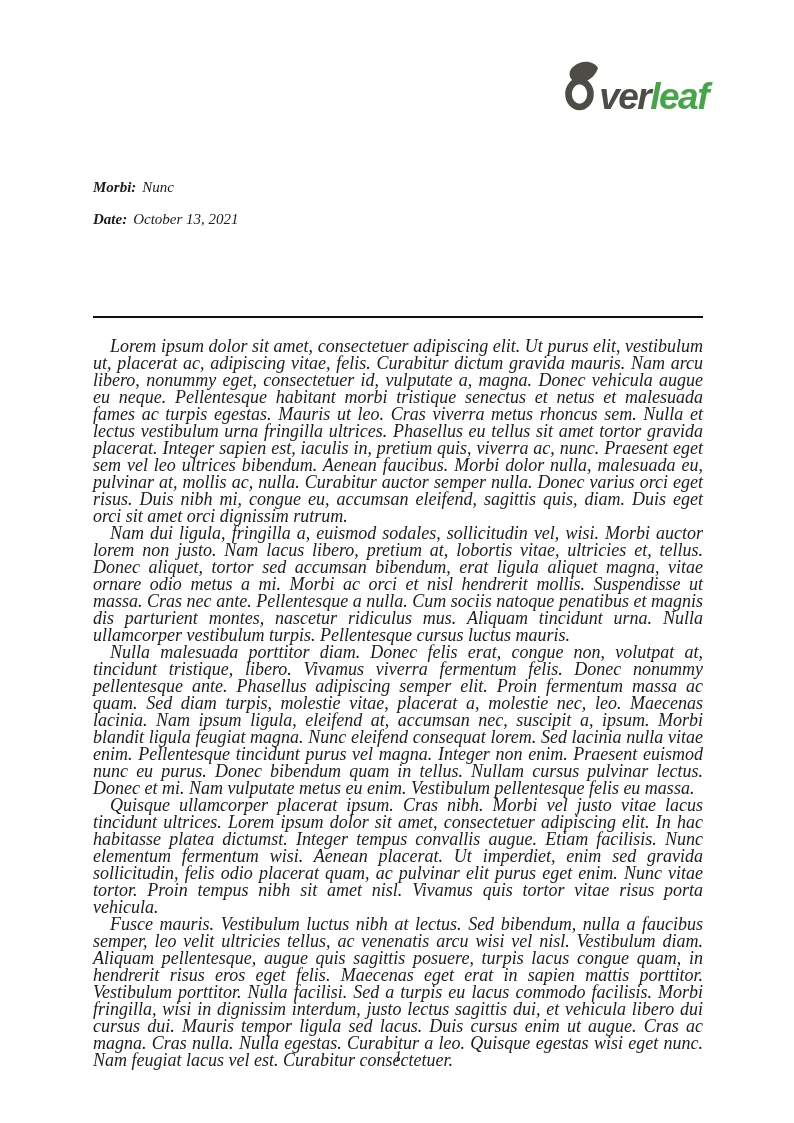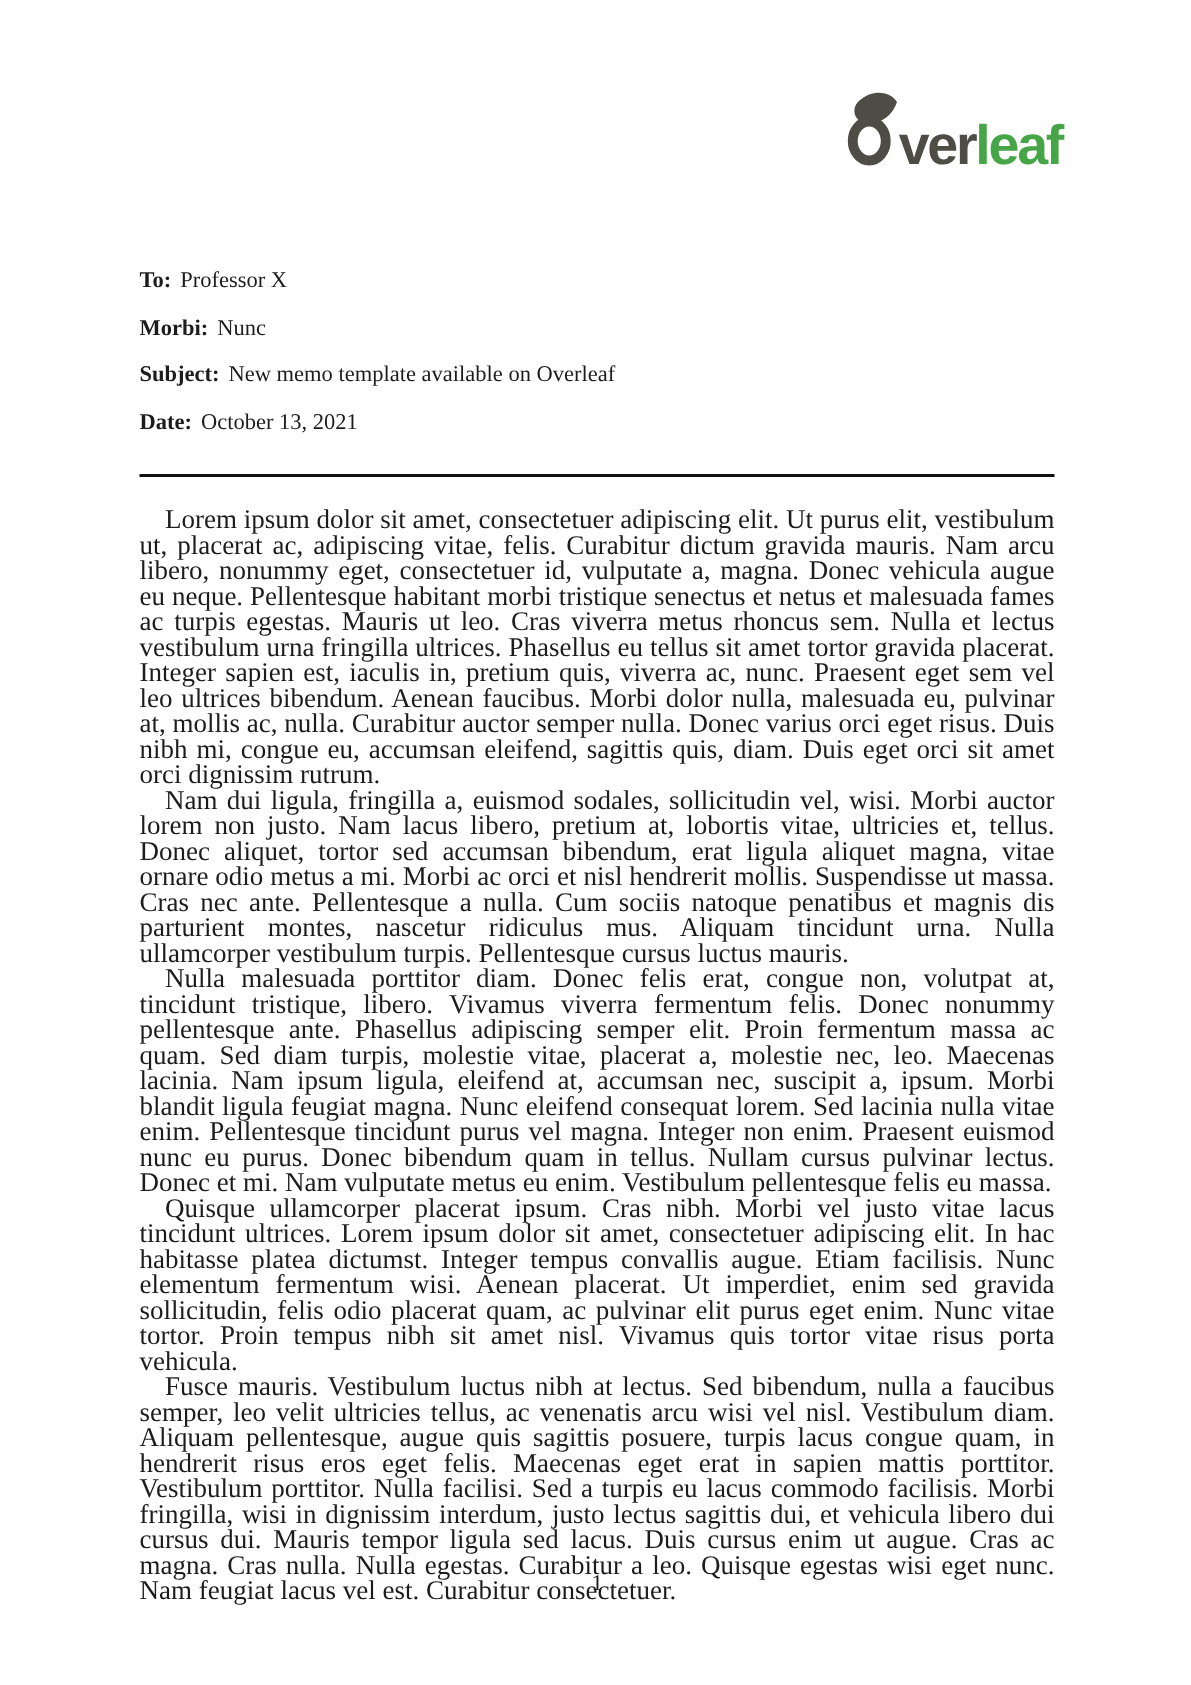--- a/index.html
+++ b/index.html
@@ -5,20 +5,21 @@
   * { margin: 0; padding: 0; box-sizing: border-box; }
   html, body { background: #ffffff; }
   .page {
     position: relative;
     width: 794px;
     height: 1101px;
     background: #ffffff;
     font-family: "Liberation Serif", serif;
     color: #1c1c1c;
     overflow: hidden;
+    font-style: italic;
   }
 
   
   .logo {
     position: absolute;
     top: 60px;
     right: 86px;
     display: flex;
     align-items: flex-end;
     height: 52px;
@@ -92,23 +93,21 @@
 
         <path d="M12,20 C14,24 16,26 19,27 L17,30 C13,28 11,25 9,22 Z" fill="#ffffff"></path>
 
         <ellipse cx="16.5" cy="34" rx="11" ry="13" fill="none" stroke="#4d4d45" stroke-width="6.6"></ellipse>
       </svg>
     </span>
     <span class="wordmark"><span class="gray">ver</span><span class="green">leaf</span></span>
   </div>
 
   <div class="fields">
-    <p class="field-row"><b>To:</b><span class="value">Professor X</span></p>
     <p class="field-row"><b>Morbi:</b><span class="value">Nunc</span></p>
-    <p class="field-row"><b>Subject:</b><span class="value">New memo template available on Overleaf</span></p>
     <p class="field-row"><b>Date:</b><span class="value">October 13, 2021</span></p>
   </div>
 
   <div class="rule"></div>
 
   <div class="body">
     <p>Lorem ipsum dolor sit amet, consectetuer adipiscing elit. Ut purus elit, vestibulum ut, placerat ac, adipiscing vitae, felis. Curabitur dictum gravida mauris. Nam arcu libero, nonummy eget, consectetuer id, vulputate a, magna. Donec vehicula augue eu neque. Pellentesque habitant morbi tristique senectus et netus et malesuada fames ac turpis egestas. Mauris ut leo. Cras viverra metus rhoncus sem. Nulla et lectus vestibulum urna fringilla ultrices. Phasellus eu tellus sit amet tortor gravida placerat. Integer sapien est, iaculis in, pretium quis, viverra ac, nunc. Praesent eget sem vel leo ultrices bibendum. Aenean faucibus. Morbi dolor nulla, malesuada eu, pulvinar at, mollis ac, nulla. Curabitur auctor semper nulla. Donec varius orci eget risus. Duis nibh mi, congue eu, accumsan eleifend, sagittis quis, diam. Duis eget orci sit amet orci dignissim rutrum.</p>
     <p>Nam dui ligula, fringilla a, euismod sodales, sollicitudin vel, wisi. Morbi auctor lorem non justo. Nam lacus libero, pretium at, lobortis vitae, ultricies et, tellus. Donec aliquet, tortor sed accumsan bibendum, erat ligula aliquet magna, vitae ornare odio metus a mi. Morbi ac orci et nisl hendrerit mollis. Suspendisse ut massa. Cras nec ante. Pellentesque a nulla. Cum sociis natoque penatibus et magnis dis parturient montes, nascetur ridiculus mus. Aliquam tincidunt urna. Nulla ullamcorper vestibulum turpis. Pellentesque cursus luctus mauris.</p>
     <p>Nulla malesuada porttitor diam. Donec felis erat, congue non, volutpat at, tincidunt tristique, libero. Vivamus viverra fermentum felis. Donec nonummy pellentesque ante. Phasellus adipiscing semper elit. Proin fermentum massa ac quam. Sed diam turpis, molestie vitae, placerat a, molestie nec, leo. Maecenas lacinia. Nam ipsum ligula, eleifend at, accumsan nec, suscipit a, ipsum. Morbi blandit ligula feugiat magna. Nunc eleifend consequat lorem. Sed lacinia nulla vitae enim. Pellentesque tincidunt purus vel magna. Integer non enim. Praesent euismod nunc eu purus. Donec bibendum quam in tellus. Nullam cursus pulvinar lectus. Donec et mi. Nam vulputate metus eu enim. Vestibulum pellentesque felis eu massa.</p>
     <p>Quisque ullamcorper placerat ipsum. Cras nibh. Morbi vel justo vitae lacus tincidunt ultrices. Lorem ipsum dolor sit amet, consectetuer adipiscing elit. In hac habitasse platea dictumst. Integer tempus convallis augue. Etiam facilisis. Nunc elementum fermentum wisi. Aenean placerat. Ut imperdiet, enim sed gravida sollicitudin, felis odio placerat quam, ac pulvinar elit purus eget enim. Nunc vitae tortor. Proin tempus nibh sit amet nisl. Vivamus quis tortor vitae risus porta vehicula.</p>

